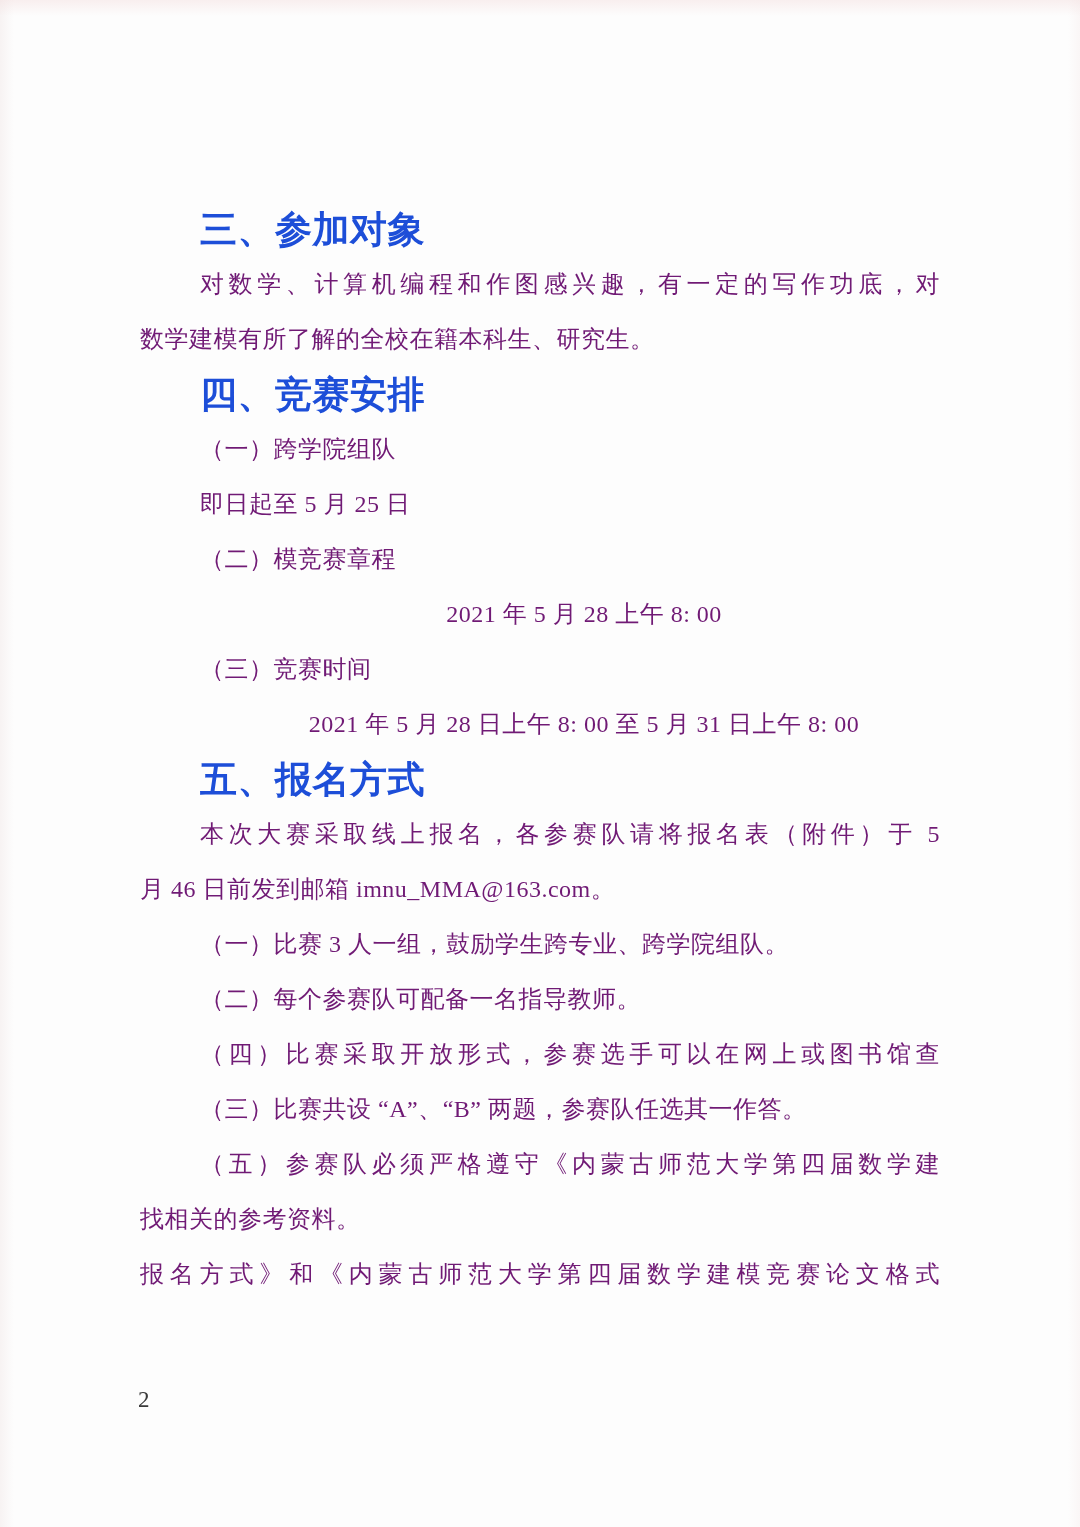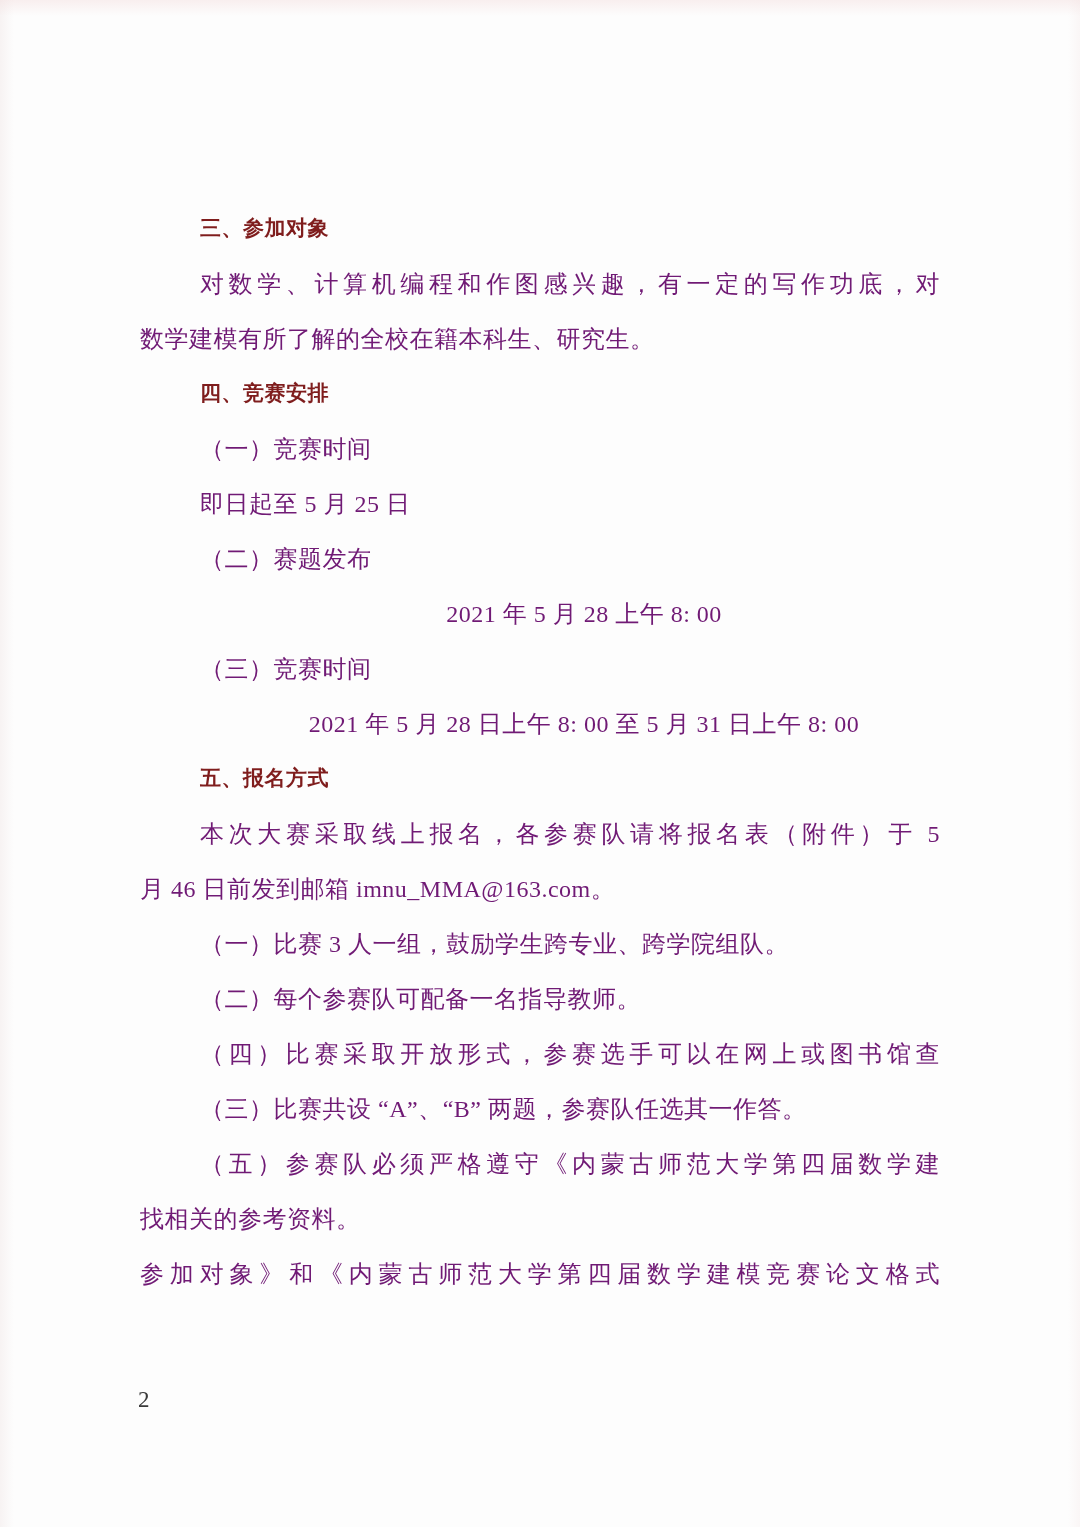--- a/index.html
+++ b/index.html
@@ -31,24 +31,24 @@
   }
   .line {
     font-size: 24px;
     line-height: 55px;
     height: 55px;
     letter-spacing: 0.5px;
     white-space: nowrap;
     color: #701a75;
   }
   .line.h {
-    font-family: Liberation Mono, monospace;
+    font-family: Liberation Serif, serif;
     font-weight: bold;
-    font-size: 21px;
-    color: #7f1d1d;
+    font-size: 37px;
+    color: #1d4ed8;
     padding-left: 60px;
   }
   .line.i1 { padding-left: 60px; }
   .line.i2 { padding-left: 88px; text-align: center; }
   .line.c  { padding-left: 0; }
   .line.j {
     white-space: normal;
     text-align: justify;
     text-align-last: justify;
   }
@@ -66,35 +66,35 @@
 <body>
 
 <div class="scan-page">
   <div class="content">
 
     <div class="line h">三、参加对象</div>
     <div class="line i1 j">对数学、计算机编程和作图感兴趣，有一定的写作功底，对</div>
     <div class="line c">数学建模有所了解的全校在籍本科生、研究生。</div>
 
     <div class="line h">四、竞赛安排</div>
-    <div class="line i1">（一）竞赛时间</div>
+    <div class="line i1">（一）跨学院组队</div>
     <div class="line i1">即日起至 5 月 25 日</div>
-    <div class="line i1">（二）赛题发布</div>
+    <div class="line i1">（二）模竞赛章程</div>
     <div class="line i2">2021 年 5 月 28 上午 8: 00</div>
     <div class="line i1">（三）竞赛时间</div>
     <div class="line i2">2021 年 5 月 28 日上午 8: 00 至 5 月 31 日上午 8: 00</div>
 
     <div class="line h">五、报名方式</div>
     <div class="line i1 j">本次大赛采取线上报名，各参赛队请将报名表（附件）于 5</div>
     <div class="line c">月 46 日前发到邮箱 imnu_MMA@163.com。</div>
 
     <div class="line i1">（一）比赛 3 人一组，鼓励学生跨专业、跨学院组队。</div>
     <div class="line i1">（二）每个参赛队可配备一名指导教师。</div>
     <div class="line i1 j">（四）比赛采取开放形式，参赛选手可以在网上或图书馆查</div>
     <div class="line i1">（三）比赛共设 “A”、“B” 两题，参赛队任选其一作答。</div>
     <div class="line i1 j">（五）参赛队必须严格遵守《内蒙古师范大学第四届数学建</div>
     <div class="line c">找相关的参考资料。</div>
-    <div class="line c j">参加对象》和《内蒙古师范大学第四届数学建模竞赛论文格式</div>
+    <div class="line c j">报名方式》和《内蒙古师范大学第四届数学建模竞赛论文格式</div>
 
   </div>
 
   <div class="page-number">2</div>
 </div>
 
 </body></html>

